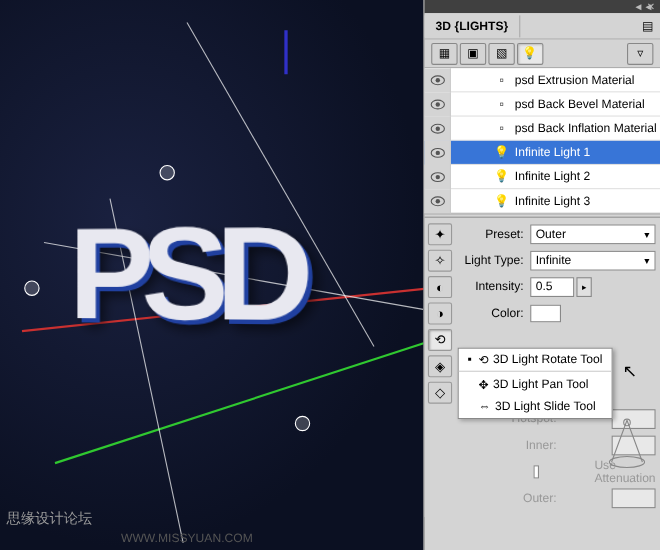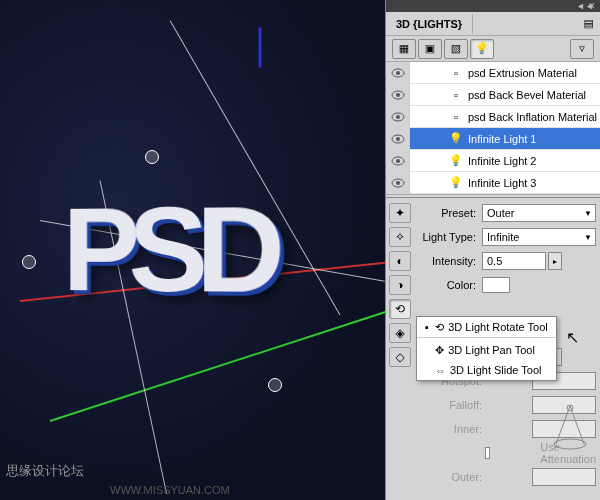--- a/index.html
+++ b/index.html
@@ -40,21 +40,21 @@
 
 .props { background: #d4d4d4; padding: 4px 4px 4px 0; position: relative; }
 .prop-row { display: flex; align-items: center; height: 22px; margin-bottom: 2px; }
 .tool-col { width: 28px; display: flex; justify-content: center; }
 .tool-icon { width: 22px; height: 20px; border: 1px solid #999; border-radius: 2px; display: flex; align-items: center; justify-content: center; font-size: 12px; background: #d4d4d4; }
 .tool-icon.active { background: #e8e8e8; box-shadow: inset 1px 1px 2px rgba(0,0,0,0.3); }
 .prop-label { width: 68px; text-align: right; padding-right: 6px; font-size: 11px; }
 .prop-input { flex: 1; display: flex; align-items: center; gap: 2px; }
 .dropdown { flex: 1; height: 18px; background: #fff; border: 1px solid #888; display: flex; align-items: center; padding: 0 4px; font-size: 11px; position: relative; }
 .dropdown::after { content: "▼"; position: absolute; right: 3px; font-size: 8px; }
-.num-input { width: 64px; height: 18px; background: #fff; border: 1px solid #888; padding: 0 4px; font-size: 11px; }
+.num-input { width: 40px; height: 18px; background: #fff; border: 1px solid #888; padding: 0 4px; font-size: 11px; }
 .slider-btn { width: 14px; height: 18px; border: 1px solid #888; background: #e0e0e0; font-size: 8px; display: flex; align-items: center; justify-content: center; }
 .color-swatch { width: 28px; height: 16px; background: #fff; border: 1px solid #888; }
 .checkbox { width: 12px; height: 12px; border: 1px solid #888; background: #fff; }
 .disabled { color: #999; gap: 44px; }
 .disabled .num-input { background: #e8e8e8; }
 
 .tooltip-menu { position: absolute; left: 30px; top: 316px; background: #fff; border: 1px solid #888; box-shadow: 2px 2px 4px rgba(0,0,0,0.3); z-index: 10; }
 .tip-row { display: flex; align-items: center; height: 20px; padding: 0 8px; font-size: 11px; gap: 4px; }
 .tip-sep { height: 1px; background: #ccc; margin-bottom: 2px; }
 .cursor { position: absolute; font-size: 16px; color: #000; }
@@ -236,27 +236,20 @@
 
     <div class="prop-row disabled">
       <div class="tool-col"></div>
       <div class="prop-label">Hotspot:</div>
       <div class="prop-input">
           <input class="num-input" disabled="" style="">
         </div>
     </div>
     <div class="prop-row disabled">
       <div class="tool-col"></div>
-      <div class="prop-label">Falloff:</div>
-      <div class="prop-input">
-          <input class="num-input" disabled="" style="">
-        </div>
-    </div>
-    <div class="prop-row disabled">
-      <div class="tool-col"></div>
       <div class="prop-label">Inner:</div>
       <div class="prop-input">
           <input class="num-input" disabled="" style="">
         </div>
     </div>
     <div class="prop-row disabled">
       <div class="tool-col"></div>
       <div style="width:12px"></div>
       <div class="checkbox"></div>
       <div style="padding-left:6px">Use Attenuation</div>

